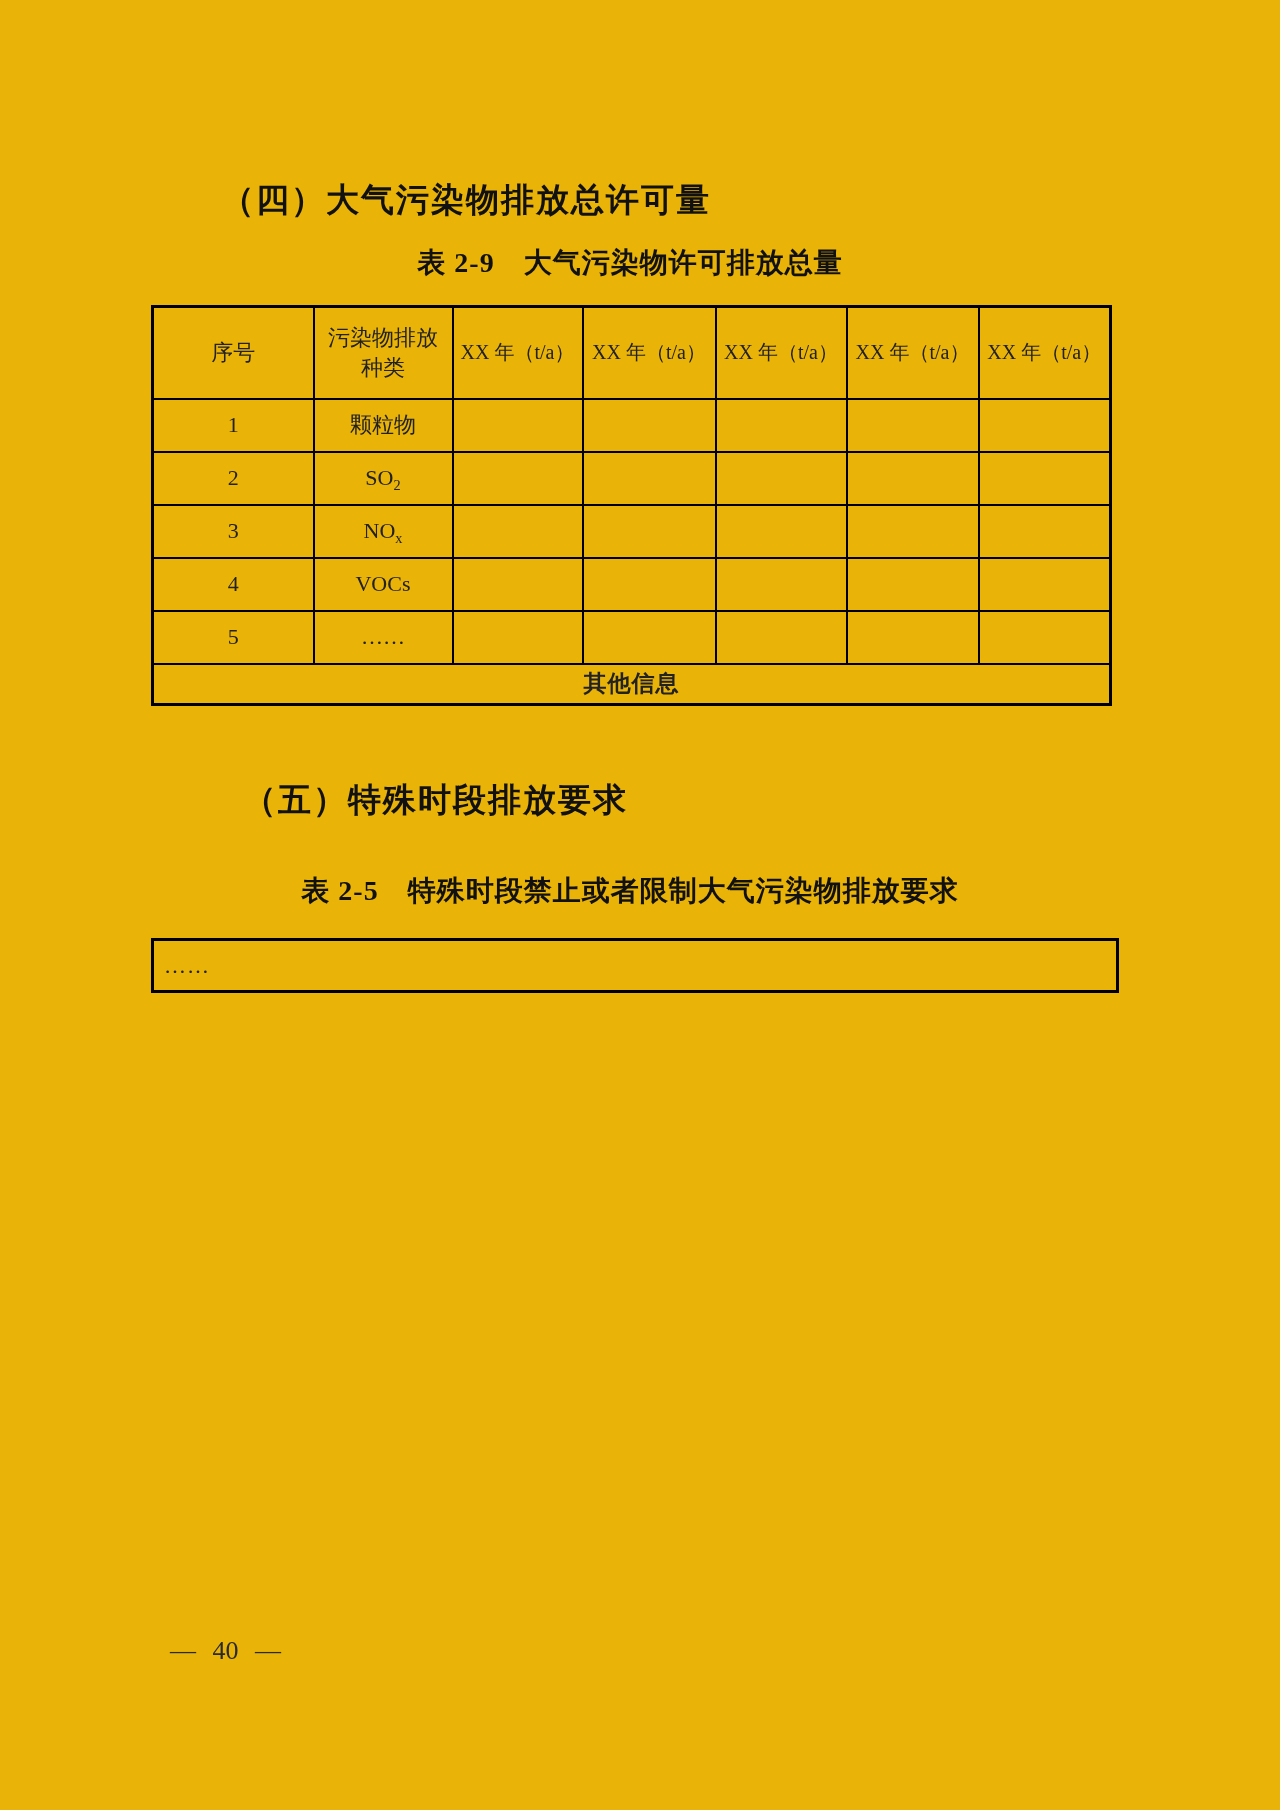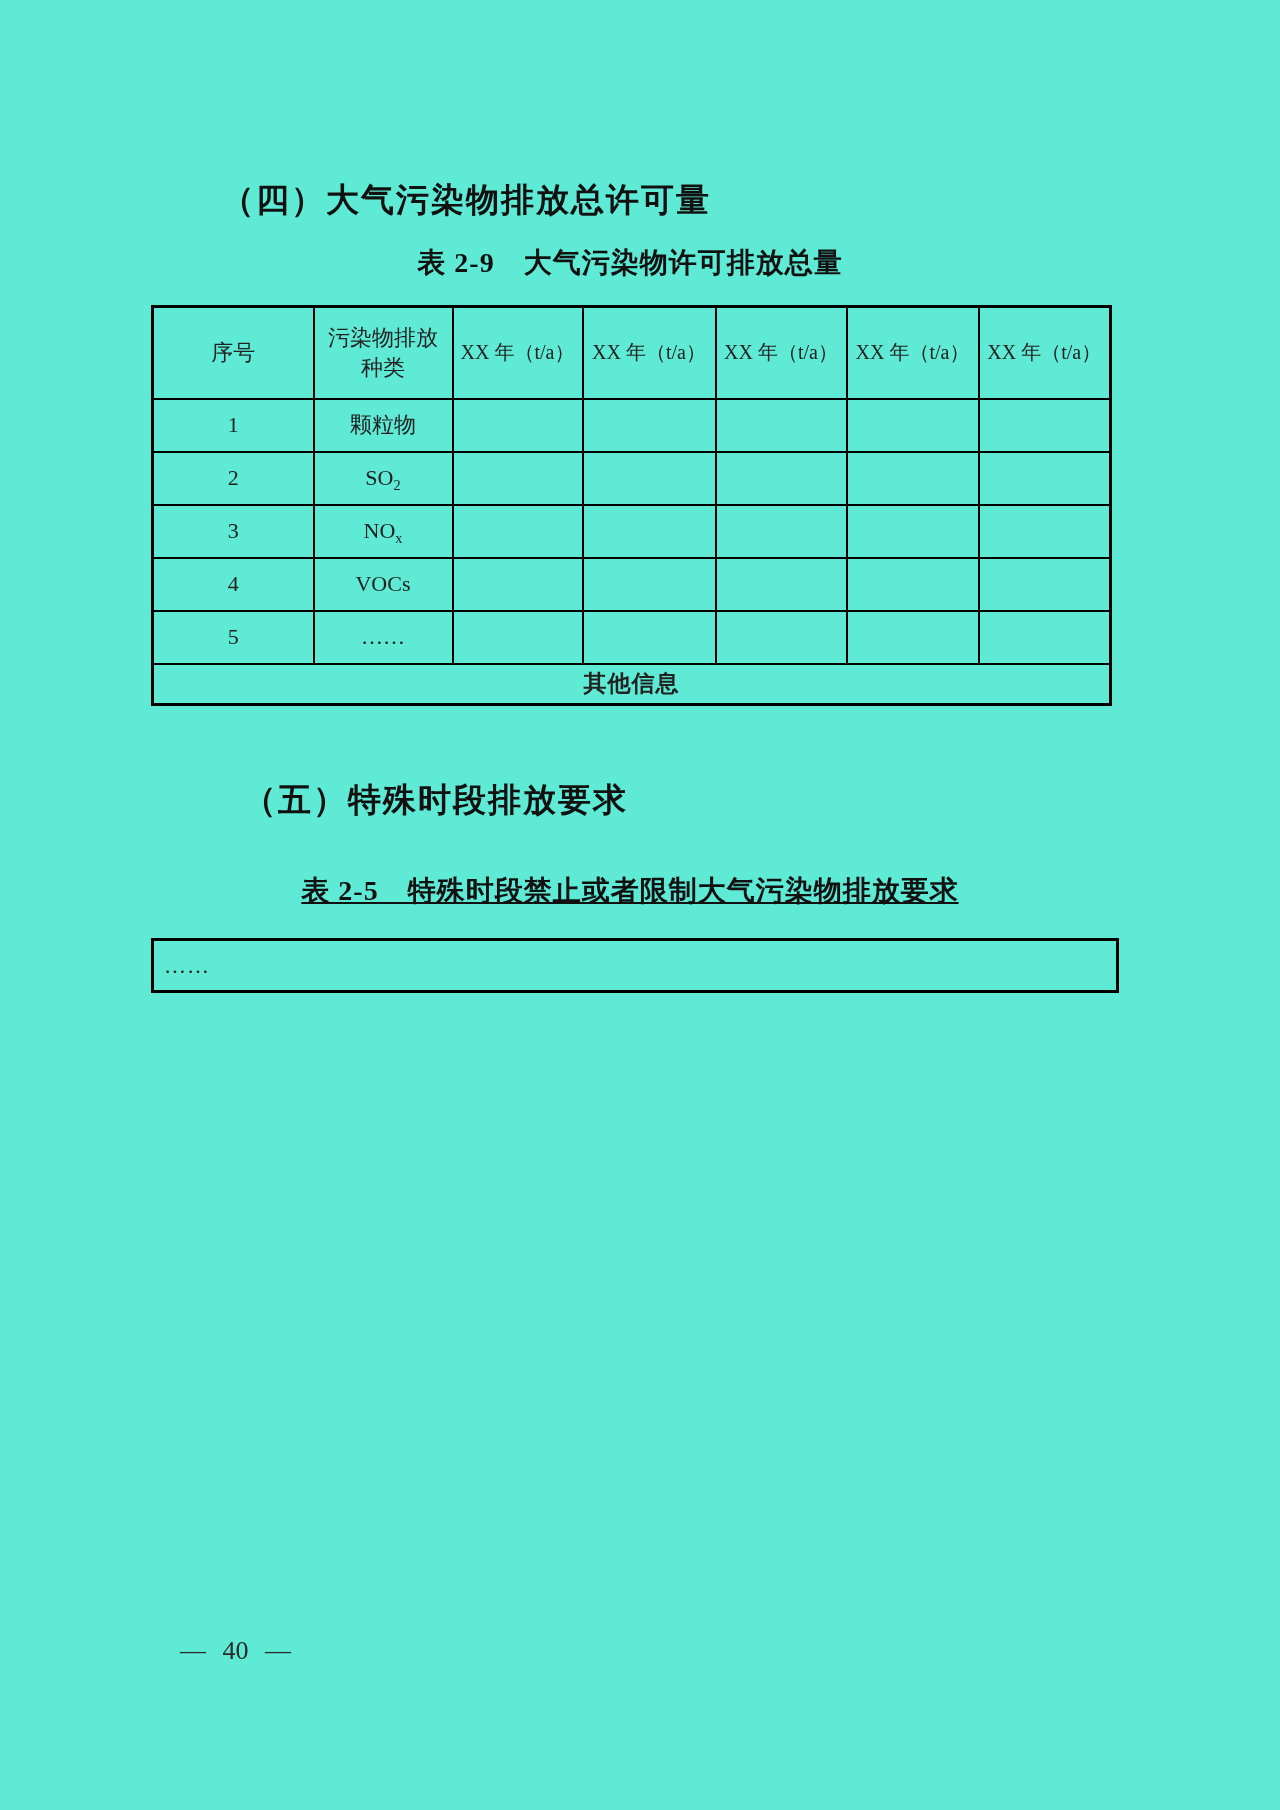--- a/index.html
+++ b/index.html
@@ -5,21 +5,21 @@
   html, body {
     margin: 0;
     padding: 0;
     background: #e8e8e8;
   }
   .page {
     position: relative;
     width: 1280px;
     height: 1810px;
     margin: 0 auto;
-    background: #5eead4;
+    background: #eab308;
     font-family: "Liberation Serif", "DejaVu Serif", serif;
     color: #161616;
     overflow: hidden;
   }
   .section-heading {
     position: absolute;
     font-size: 33px;
     font-weight: bold;
     letter-spacing: 2px;
     white-space: nowrap;
@@ -33,21 +33,21 @@
     left: 151px;
     width: 958px;
     text-align: center;
     font-size: 28px;
     font-weight: bold;
     letter-spacing: 1px;
     white-space: nowrap;
     color: #111;
   }
   #caption-24 { top: 244px; }
-  #caption-25 { top: 872px; text-decoration: underline; }
+  #caption-25 { top: 872px; }
 
   table.permit-table {
     position: absolute;
     left: 151px;
     top: 305px;
     width: 958px;
     border-collapse: collapse;
     table-layout: fixed;
     font-size: 22px;
     color: #222;
@@ -93,21 +93,21 @@
     display: flex;
     align-items: center;
     padding-left: 10px;
     font-size: 22px;
     color: #222;
     letter-spacing: 1px;
   }
 
   .page-number {
     position: absolute;
-    left: 180px;
+    left: 170px;
     top: 1636px;
     font-size: 26px;
     color: #2a2a2a;
     word-spacing: 10px;
     white-space: nowrap;
   }
 </style>
 </head>
 <body>
 

